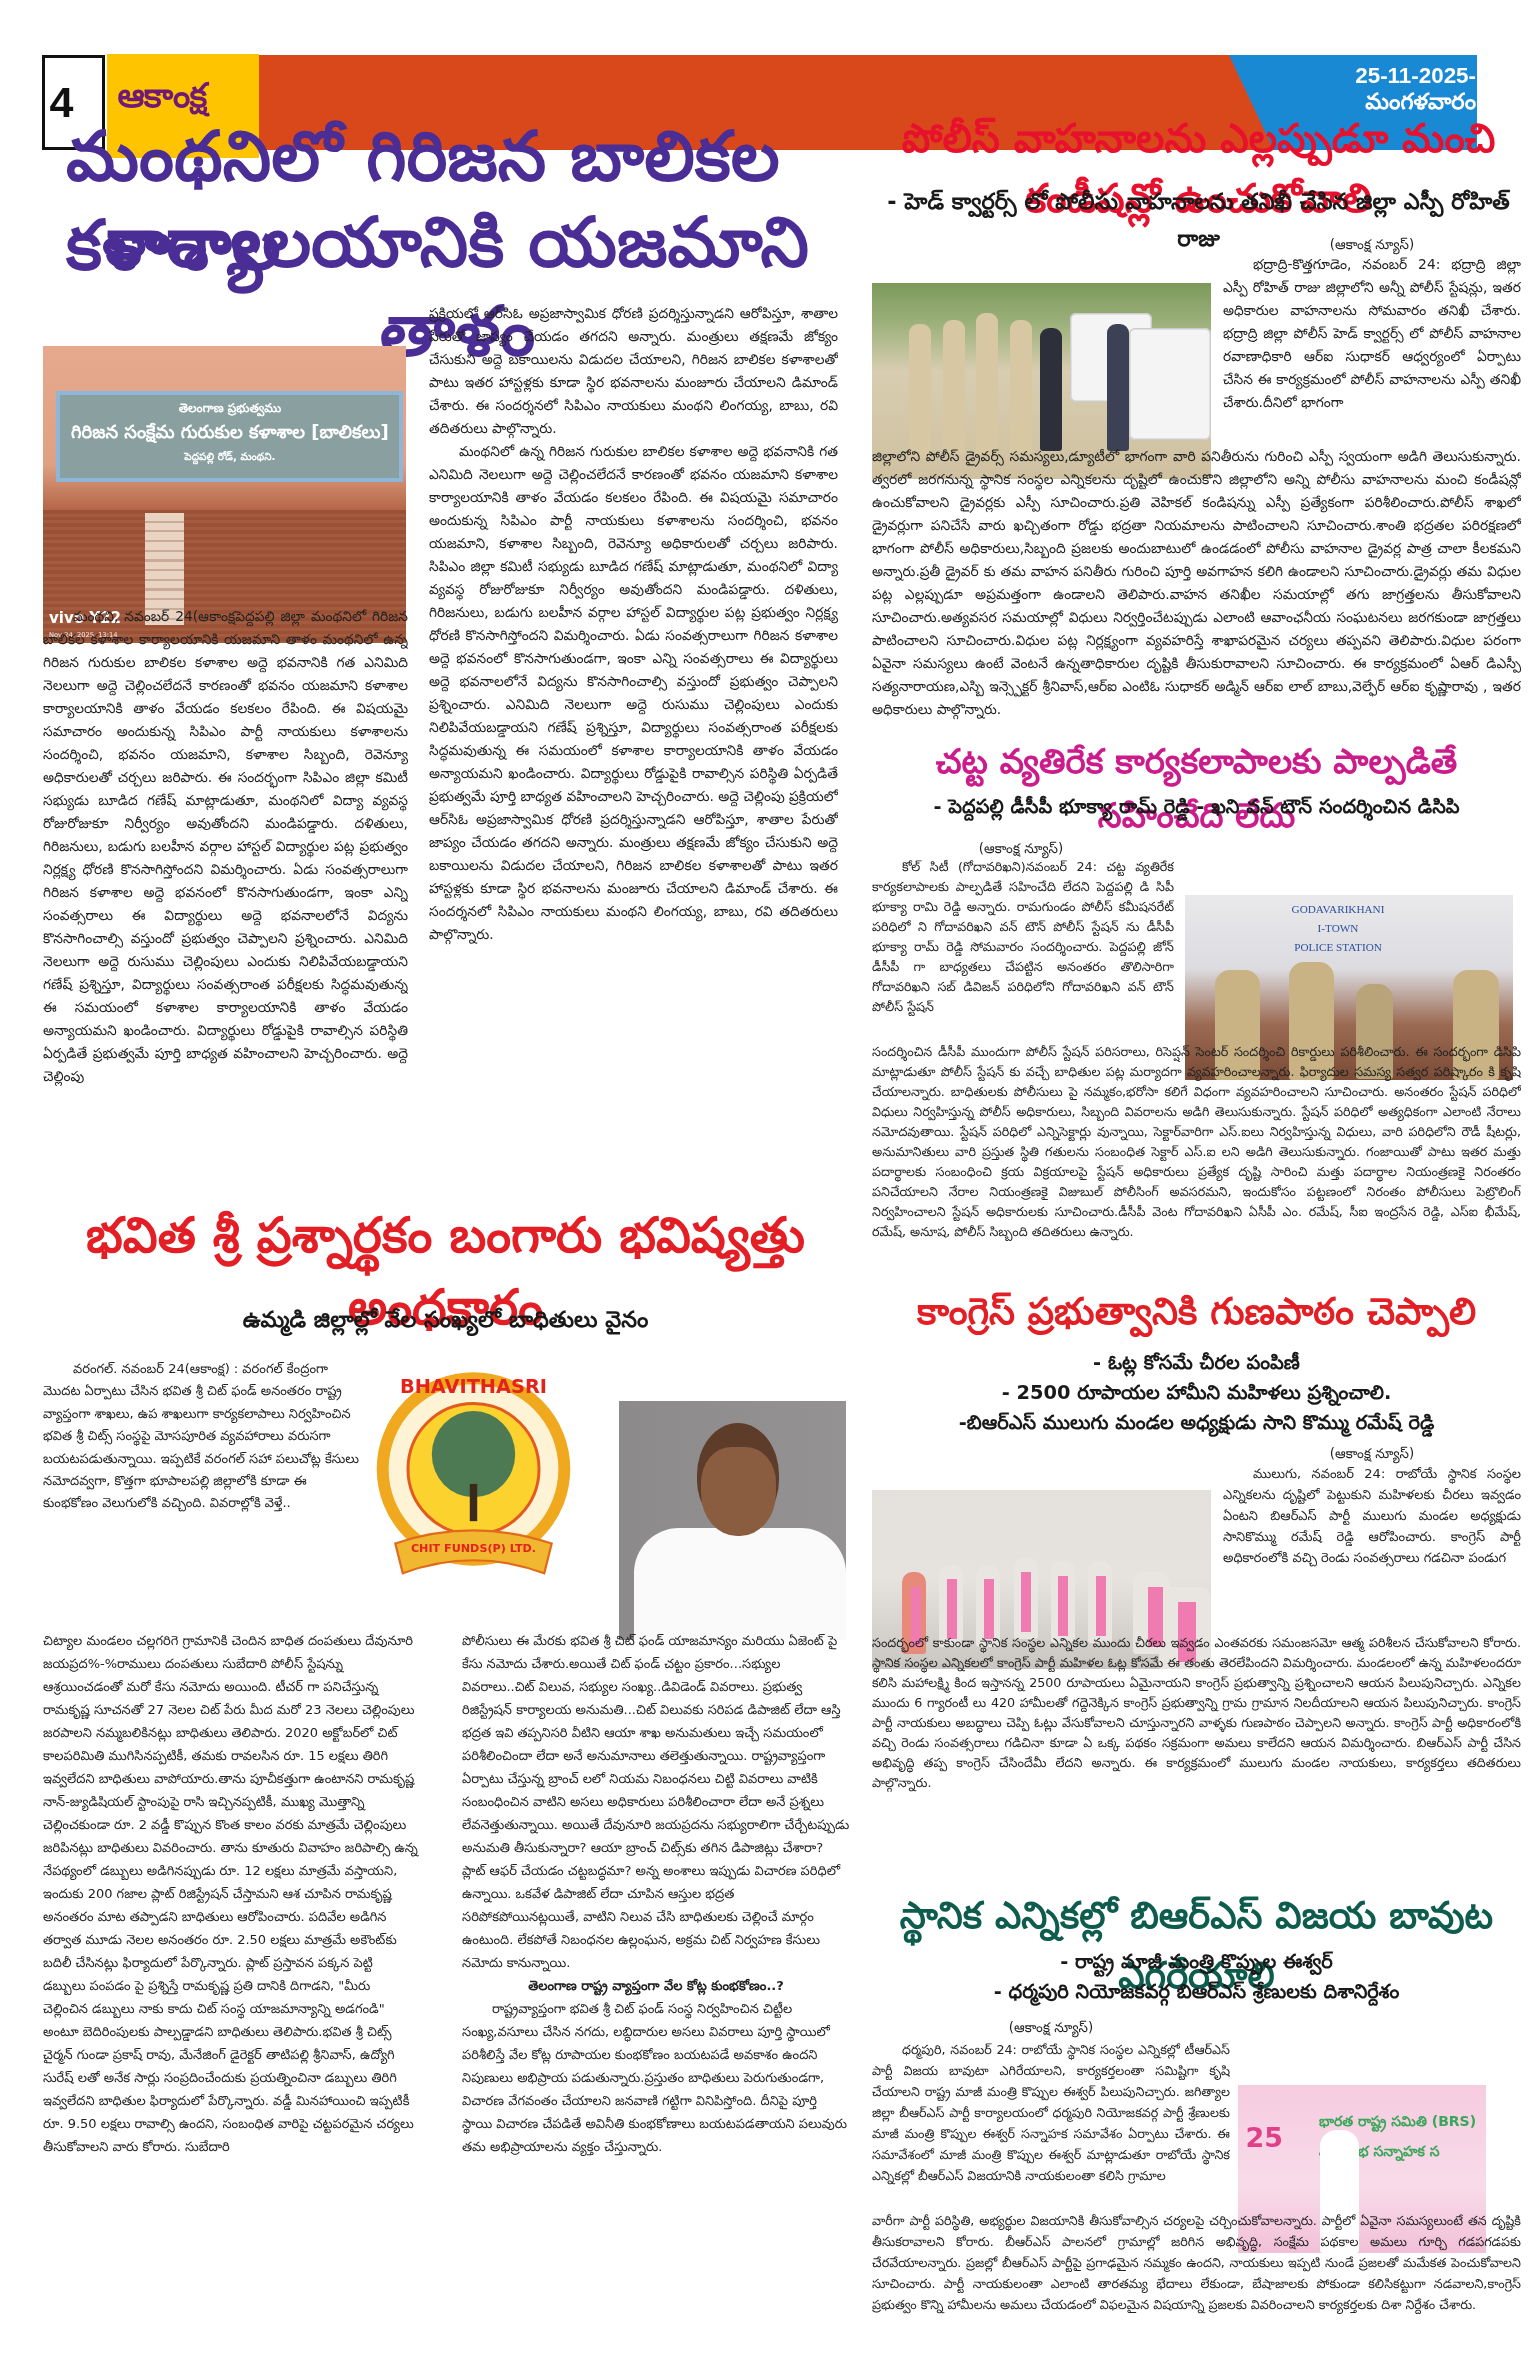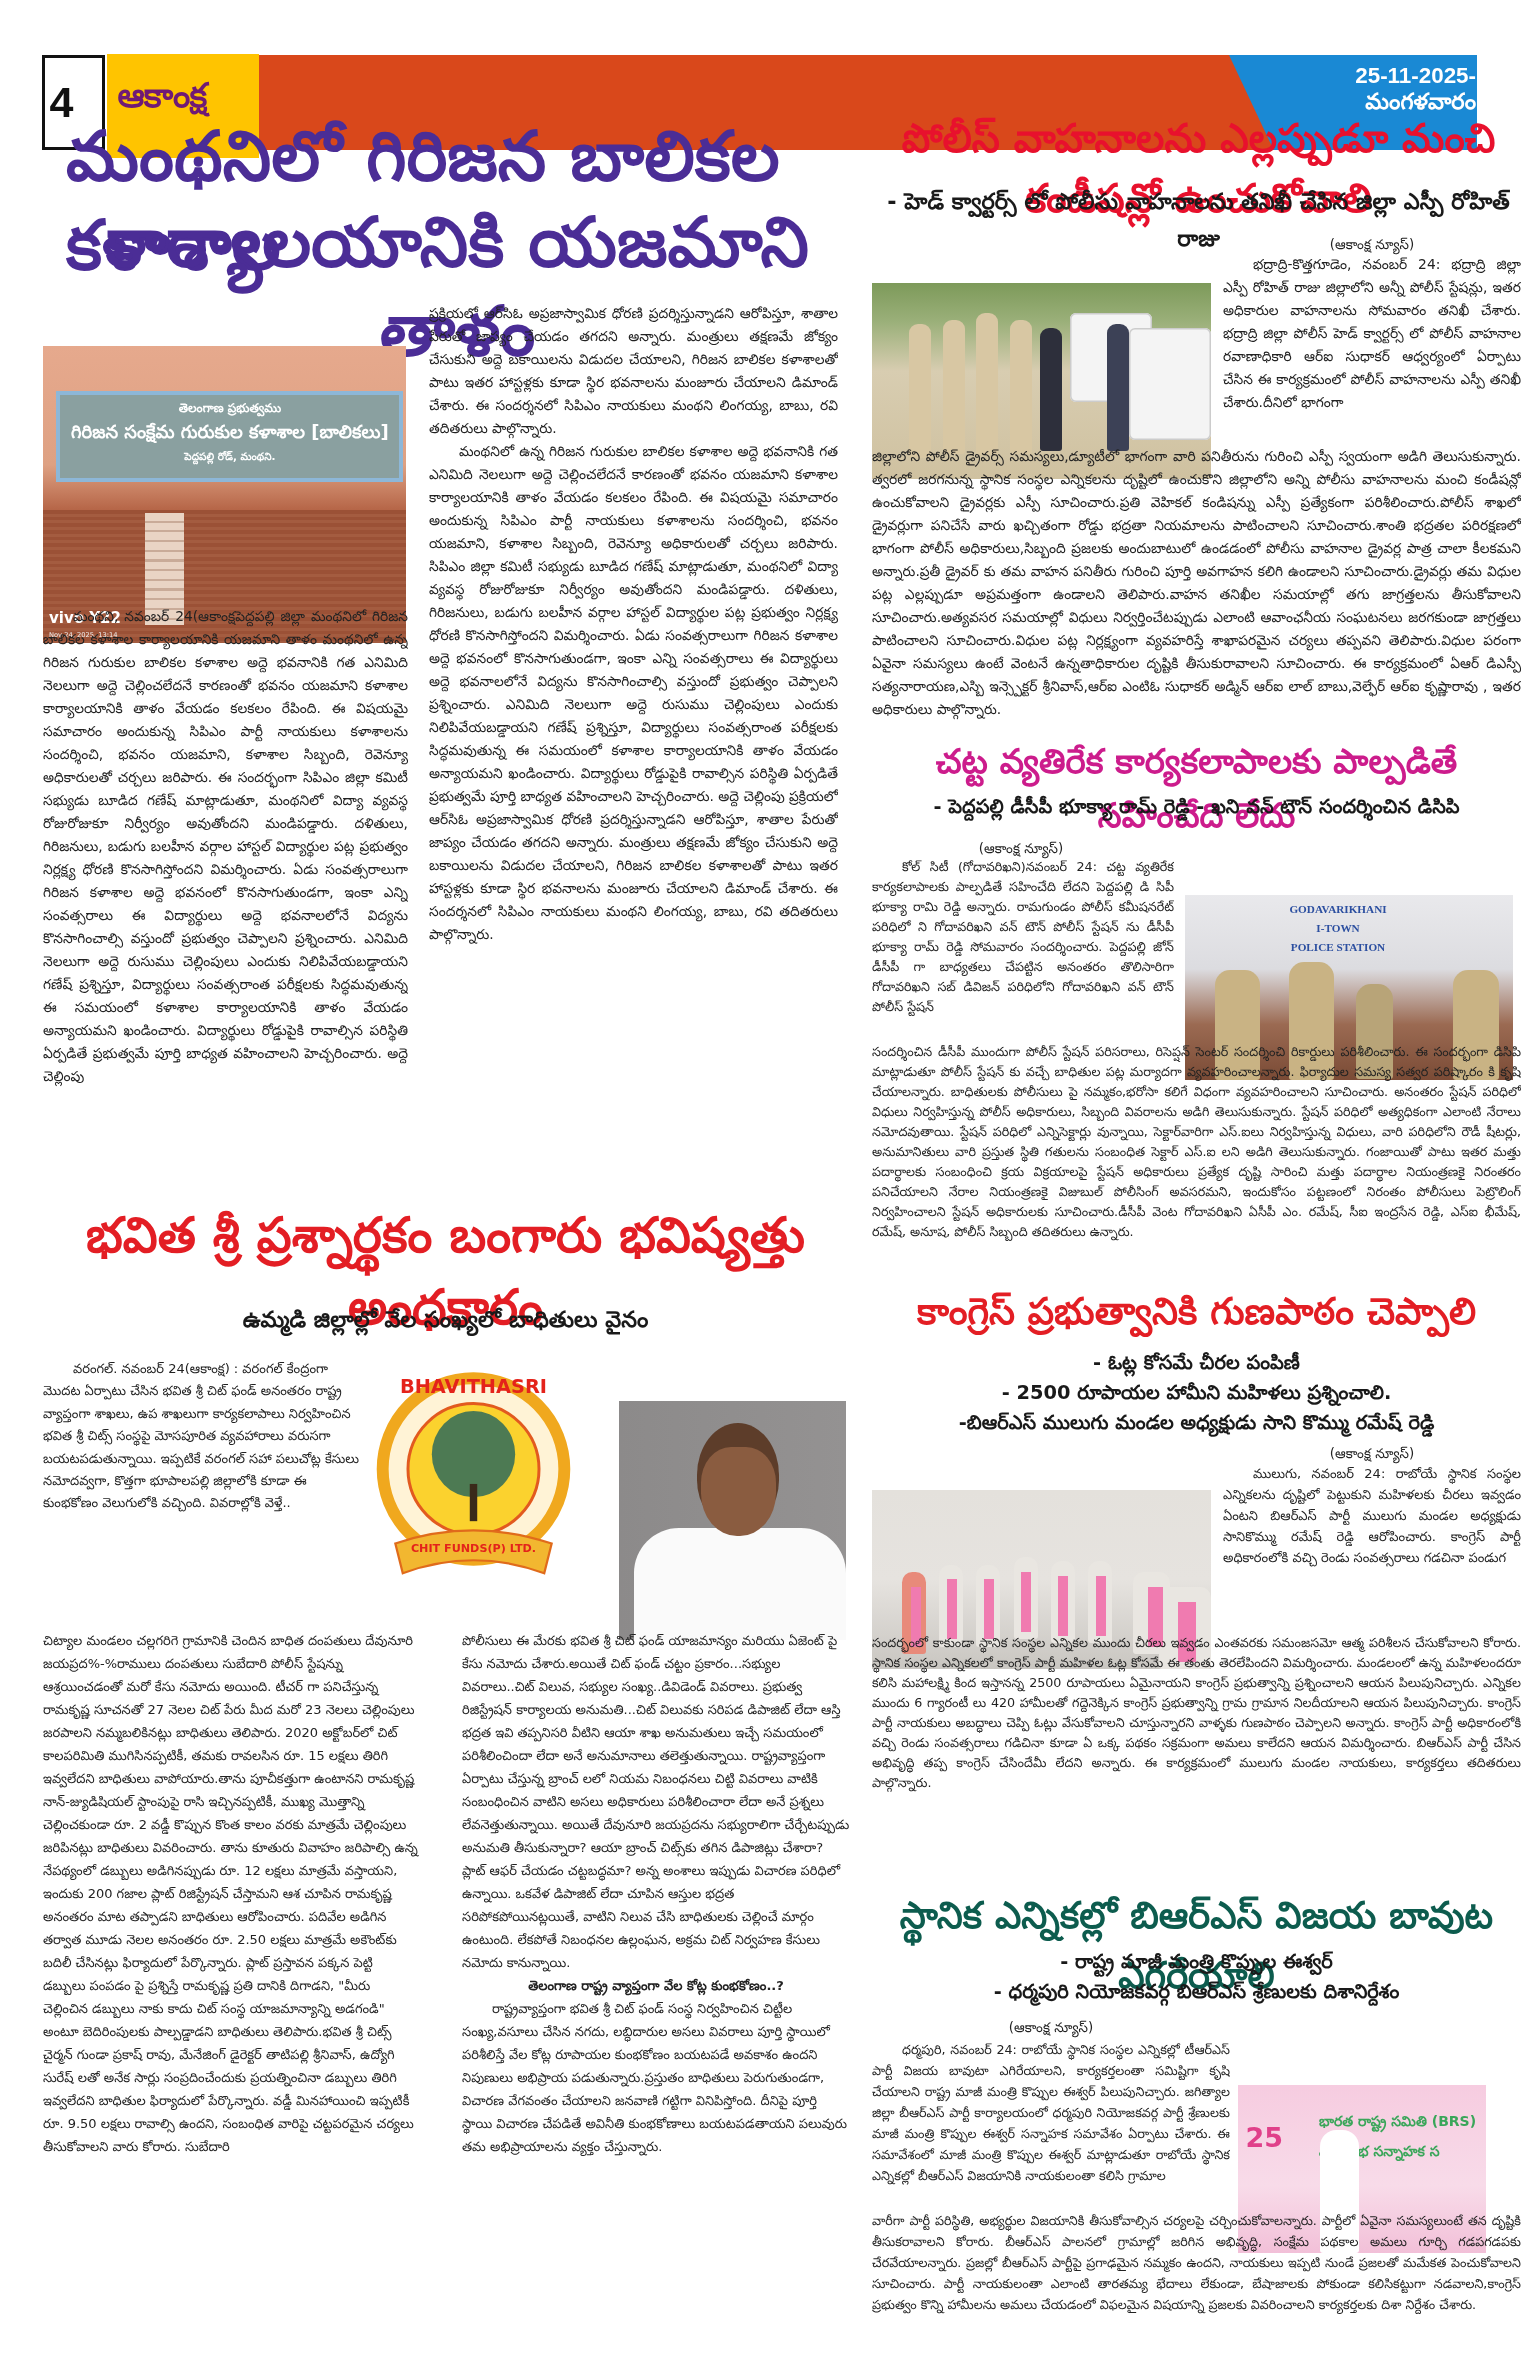--- a/index.html
+++ b/index.html
@@ -34,21 +34,21 @@
   .ph-college .board .l2{font-size:18px;padding-top:3px;}
   .ph-college .board .l3{font-size:10.4px;padding-top:3px;}
   .ph-college .shutters{position:absolute;left:0;top:164px;width:100%;height:133px;background:repeating-linear-gradient(180deg,#9b5136 0 3.7px,#a45c40 3.7px 6.7px);}
   .ph-college .stairs{position:absolute;left:102px;top:167px;width:39px;height:112px;background:repeating-linear-gradient(180deg,#e9d4c4 0 7.5px,#c9ab98 7.5px 9.7px);}
   .ph-college .wm1{position:absolute;left:6px;bottom:16.4px;color:#fff;font-size:15px;font-weight:bold;}
   .ph-college .wm2{position:absolute;left:6px;bottom:4.5px;color:#eee;font-size:6.7px;}
   .ph-police{left:872px;top:239px;width:339px;height:196px;background:linear-gradient(180deg,#7d9a5a 0%,#9bb07a 20%,#d8cdb1 45%,#cfc1a0 100%);}
   .ph-police .car{position:absolute;background:#f4f4f4;border-radius:6px;box-shadow:0 0 0 1.5px #ccc inset;}
   .ph-police .man{position:absolute;width:22.4px;background:#d8c7a3;border-radius:9px 9px 3px 3px;}
   .ph-godavari{left:1185px;top:851px;width:328px;height:185px;background:linear-gradient(180deg,#e9e9ec 0%,#dcdce0 40%,#9b6a52 70%,#7a4b36 100%);}
-  .ph-godavari .sign{position:absolute;left:60px;top:4.5px;width:186px;height:67px;color:#2c4fa0;font-family:"Liberation Serif",serif;font-weight:bold;text-align:center;font-size:11.2px;line-height:19.4px;}
+  .ph-godavari .sign{position:absolute;left:60px;top:4.5px;width:186px;height:67px;color:#2c4fa0;font-family:"Liberation Serif",serif;font-weight:normal;text-align:center;font-size:11.2px;line-height:19.4px;}
   .ph-godavari .cop{position:absolute;background:#c9b384;border-radius:15px 15px 3px 3px;}
   .ph-brs1{left:872px;top:1446px;width:339px;height:179px;background:linear-gradient(180deg,#e4e1dc 0%,#e6e3df 50%,#c9c6c1 100%);}
   .ph-brs1 .p{position:absolute;width:24px;height:82px;border-radius:10.4px 10.4px 3px 3px;background:#e9e6e1;}
   .ph-brs1 .sc{position:absolute;width:10.4px;height:60px;background:#f07bb0;}
   .ph-brs2{left:1238px;top:2041px;width:248px;height:168px;background:linear-gradient(180deg,#f6cce0 0%,#f8dbe9 60%,#f2c0d8 100%);}
   .ph-brs2 .txt{position:absolute;left:81px;top:28px;color:#3aa65a;font-weight:bold;font-size:14px;}
   .ph-brs2 .txt2{position:absolute;left:81px;top:58px;color:#3aa65a;font-weight:bold;font-size:14px;}
   .ph-brs2 .b25{position:absolute;left:7.5px;top:37px;color:#e0408a;font-weight:bold;font-size:27px;}
   .ph-brs2 .sp{position:absolute;left:82px;top:45px;width:39px;height:123px;background:#fff;border-radius:16.4px 16.4px 3px 3px;}
   .ph-logo{left:373px;top:1357px;width:201px;height:239px;}

